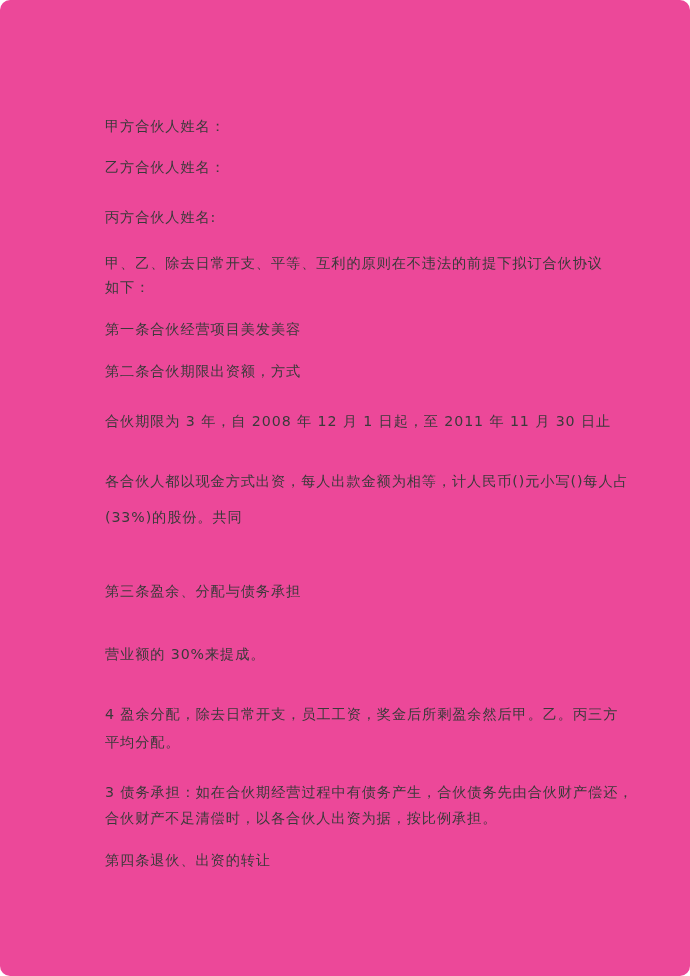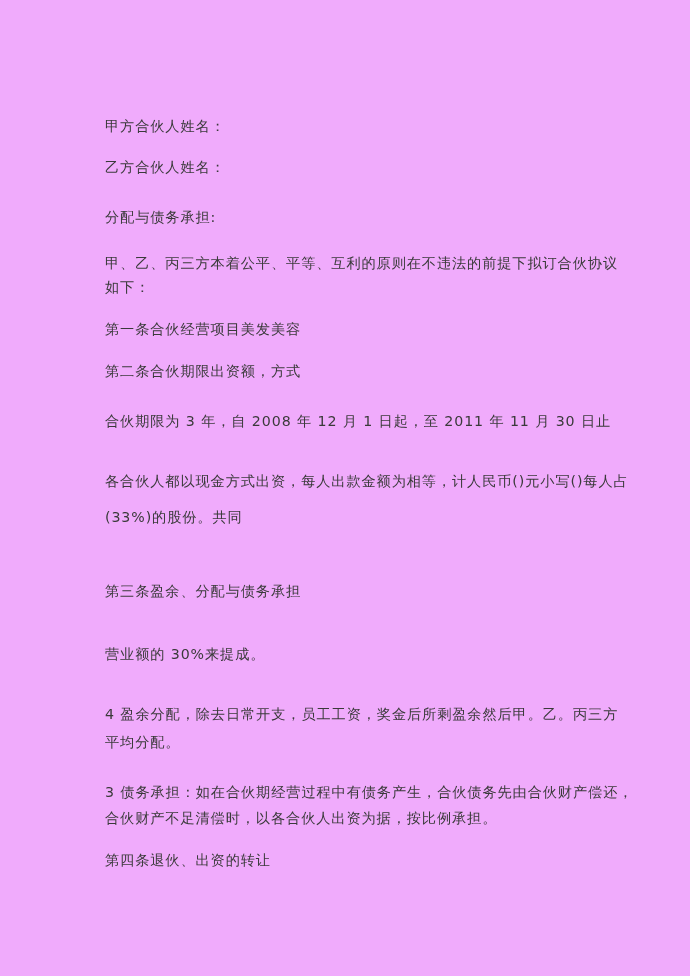--- a/index.html
+++ b/index.html
@@ -1,29 +1,29 @@
 <!DOCTYPE html>
 <html><head>
   <meta charset="utf-8">
   <style>
     html, body { margin: 0; padding: 0; background: #ffffff; }
     body { width: 690px; height: 976px; position: relative; overflow: hidden;
            font-family: "DejaVu Sans", "Liberation Sans", sans-serif; color: #333333; }
-    .page { position: absolute; left: 0; top: 0; width: 690px; height: 976px; background: #f0abfc; }
+    .page { position: absolute; left: 0; top: 0; width: 690px; height: 976px; background: #ec4899; border-radius: 10px; }
     .line { position: absolute; left: 105px; font-size: 14.2px; line-height: 18px; white-space: nowrap;
             letter-spacing: 0.9px; color: #3a3a3a; }
   </style>
 </head>
 <body>
 
 <div class="page">
   <div class="line" style="top:117px">甲方合伙人姓名：</div>
   <div class="line" style="top:158px">乙方合伙人姓名：</div>
-  <div class="line" style="top:208px">分配与债务承担:</div>
-  <div class="line" style="top:254px">甲、乙、丙三方本着公平、平等、互利的原则在不违法的前提下拟订合伙协议</div>
+  <div class="line" style="top:208px">丙方合伙人姓名:</div>
+  <div class="line" style="top:254px">甲、乙、除去日常开支、平等、互利的原则在不违法的前提下拟订合伙协议</div>
   <div class="line" style="top:278px">如下：</div>
   <div class="line" style="top:320px">第一条合伙经营项目美发美容</div>
   <div class="line" style="top:362px">第二条合伙期限出资额，方式</div>
   <div class="line" style="top:412px">合伙期限为 3 年，自 2008 年 12 月 1 日起，至 2011 年 11 月 30 日止</div>
   <div class="line" style="top:472px">各合伙人都以现金方式出资，每人出款金额为相等，计人民币()元小写()每人占</div>
   <div class="line" style="top:508px">(33%)的股份。共同</div>
   <div class="line" style="top:582px">第三条盈余、分配与债务承担</div>
   <div class="line" style="top:645px">营业额的 30%来提成。</div>
   <div class="line" style="top:705px">4 盈余分配，除去日常开支，员工工资，奖金后所剩盈余然后甲。乙。丙三方</div>
   <div class="line" style="top:733px">平均分配。</div>

